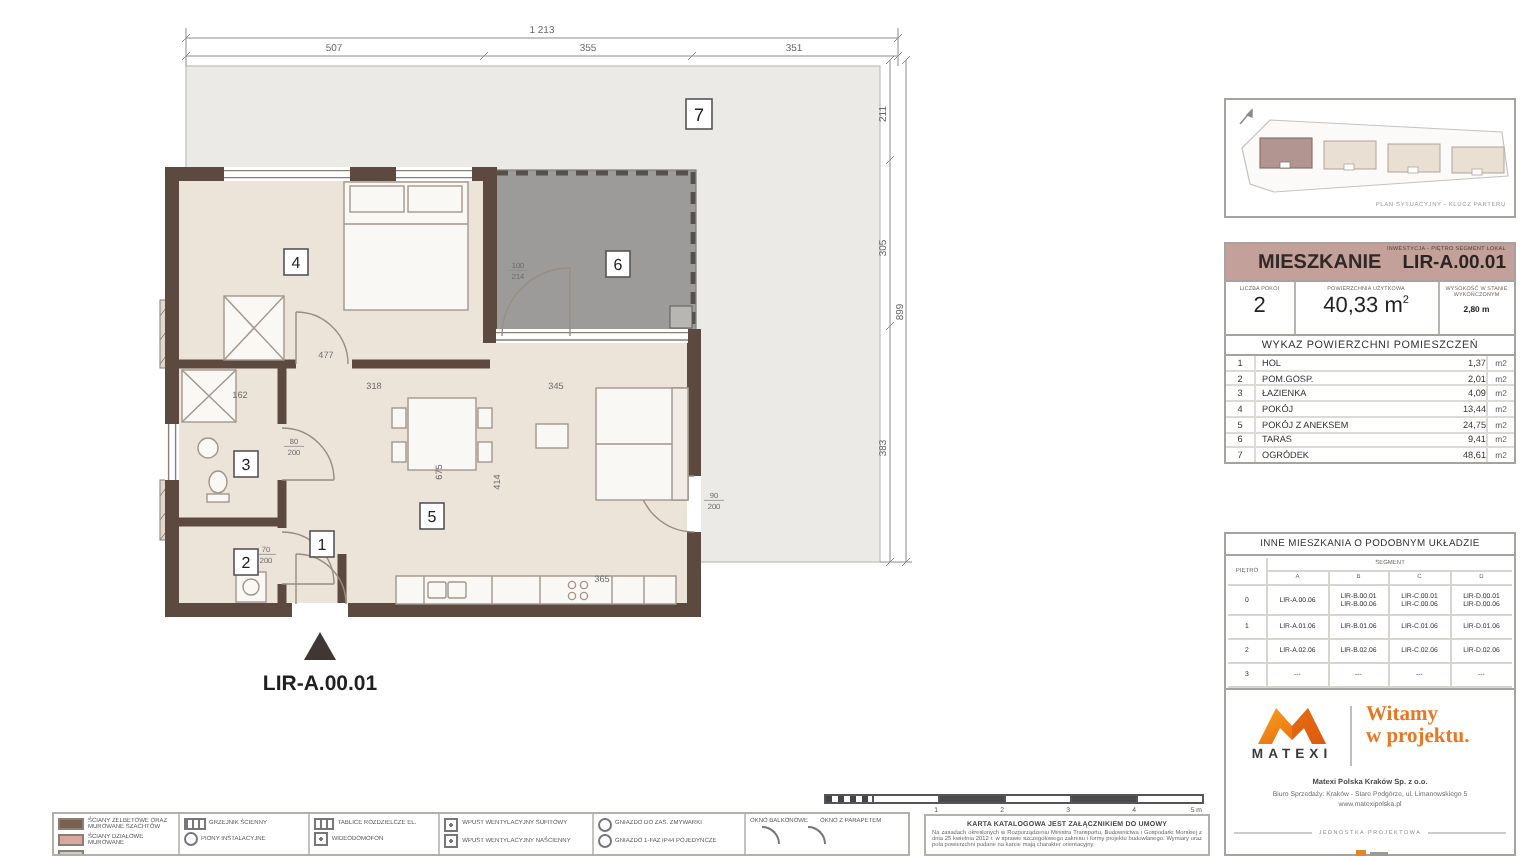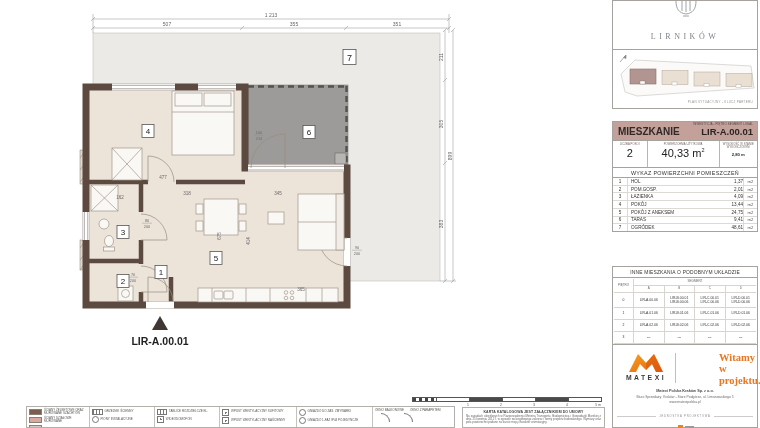--- a/index.html
+++ b/index.html
@@ -11,21 +11,21 @@
   .pbox{position:absolute;left:612px;width:146px;background:#fff;
         border:1px solid #a6a39f;box-sizing:border-box;}
   .brand-box{top:0;height:50px;text-align:center;}
   .brand-name{margin-top:9px;font-family:"Liberation Serif",serif;font-size:8px;
               letter-spacing:3.5px;color:#7d848b;}
   .site-box{top:49px;height:60px;}
   .site-caption{position:absolute;right:4px;bottom:4px;font-size:3px;color:#9a978f;letter-spacing:.3px;}
   .parter-band{top:108px;height:14px;display:flex;align-items:center;}
   .parter-band span{padding-left:5px;font-size:7.5px;color:#2e2e2e;letter-spacing:.5px;}
   .unit-band{top:121px;height:20px;background:#c3a099;display:flex;align-items:center;justify-content:space-between;}
-  .unit-label{padding-left:5px;font-size:10px;font-weight:bold;color:#302926;}
+  .unit-label{padding-left:16px;font-size:10px;font-weight:bold;color:#302926;}
   .unit-right{padding-right:4px;text-align:right;line-height:1.1;}
   .unit-caption{font-size:2.7px;color:#4a403c;letter-spacing:.2px;}
   .unit-code{font-size:9.5px;font-weight:bold;color:#2b2522;}
   .stats-row{top:140px;height:28px;display:flex;}
   .stat{border-right:1px solid #b9b5b0;display:flex;flex-direction:column;align-items:center;padding-top:2px;}
   .stat:last-child{border-right:none;}
   .stat-label{font-size:2.7px;color:#6b5f58;text-align:center;line-height:1.25;letter-spacing:.1px;}
   .stat-value{font-size:11px;color:#222;margin-top:1px;}
   .stat-value sup{font-size:5.5px;}
   .stat-value.small{font-size:4.2px;font-weight:bold;margin-top:2px;}
@@ -47,21 +47,21 @@
   .scell{border-right:1px solid #d8d4cf;border-bottom:1px solid #d8d4cf;
          display:flex;align-items:center;justify-content:center;text-align:center;
          font-size:3.4px;color:#333;white-space:pre-line;line-height:1.25;}
   .scell.hd{font-size:3px;color:#666;}
   .scell.last{border-right:none;}
   .footer-box{top:344px;height:84px;}
   .matexi-wordmark{position:absolute;left:10px;top:29px;width:46px;text-align:center;
                    font-size:6.8px;font-weight:bold;letter-spacing:2.5px;color:#3a3a3a;}
   .footer-divider{position:absolute;left:62px;top:8px;width:1px;height:30px;background:#c2beba;}
   .tagline{position:absolute;left:70px;top:7px;font-family:"Liberation Serif",serif;
-           font-weight:bold;font-size:10.5px;line-height:1.08;color:#e87722;margin-left:36px;}
+           font-weight:bold;font-size:10.5px;line-height:1.08;color:#e87722;}
   .addr{position:absolute;left:0;top:44px;width:100%;text-align:center;line-height:1.5;}
   .addr .company{font-size:3.8px;font-weight:bold;color:#4a4a4a;}
   .addr .street{font-size:3.4px;color:#6b6b6b;}
   .addr .web{font-size:3.4px;color:#6b6b6b;}
   .design-row{position:absolute;left:4px;right:4px;top:70px;display:flex;align-items:center;
               font-size:2.7px;color:#8a8a8a;letter-spacing:.8px;}
   .design-row:before,.design-row:after{content:"";flex:1;border-top:1px solid #ccc;}
   .design-row span{padding:0 3px;}
   .partner-logo{position:absolute;left:63px;top:79px;width:20px;height:10px;}
 
@@ -393,32 +393,20 @@
     <span>3</span>
     <span>4</span>
     <span>5 m</span>
   </div>
 
   <div class="abs disclaimer">
     <div class="disc-title">KARTA KATALOGOWA JEST ZAŁĄCZNIKIEM DO UMOWY</div>
     <div class="disc-body">Na zasadach określonych w Rozporządzeniu Ministra Transportu, Budownictwa i Gospodarki Morskiej z dnia 25 kwietnia 2012 r. w sprawie szczegółowego zakresu i formy projektu budowlanego. Wymiary oraz pola powierzchni podane na karcie mają charakter orientacyjny.</div>
   </div>
 
-  <div class="pbox brand-box">
-    <svg width="146" height="18" viewBox="0 0 146 18">
-      <g stroke="#858b90" stroke-width="0.8" fill="none">
-        <line x1="69" y1="0" x2="69" y2="10"></line>
-          <line x1="73" y1="0" x2="73" y2="11"></line>
-          <line x1="77" y1="0" x2="77" y2="10"></line>
-        <path d="M63,0 C63,8 66,12 73,13 C80,12 83,8 83,0"></path>
-        <line x1="70" y1="15" x2="76" y2="15"></line>
-      </g>
-    </svg>
-    <div class="brand-name">LIRNIKÓW</div>
-  </div>
 
   <div class="pbox site-box">
     <svg width="144" height="52" viewBox="0 0 144 52">
       <path d="M8,24 L22,10 L138,16 L141,38 L24,46 L12,42 Z" fill="#fbfaf8" stroke="#c6c3bf" stroke-width="0.6"></path>
       <g stroke="#8a8a8a" stroke-width="0.7">
         <line x1="7" y1="12" x2="13" y2="5"></line>
           <polygon points="13,5 10.5,7.5 13,8.5" fill="#8a8a8a"></polygon>
       </g>
       <rect x="17" y="19" width="26" height="15" fill="#b29490" stroke="#887671" stroke-width="0.6"></rect>
       <rect x="49" y="20.5" width="26" height="14" fill="#e9dfd3" stroke="#b0a396" stroke-width="0.5"></rect>

